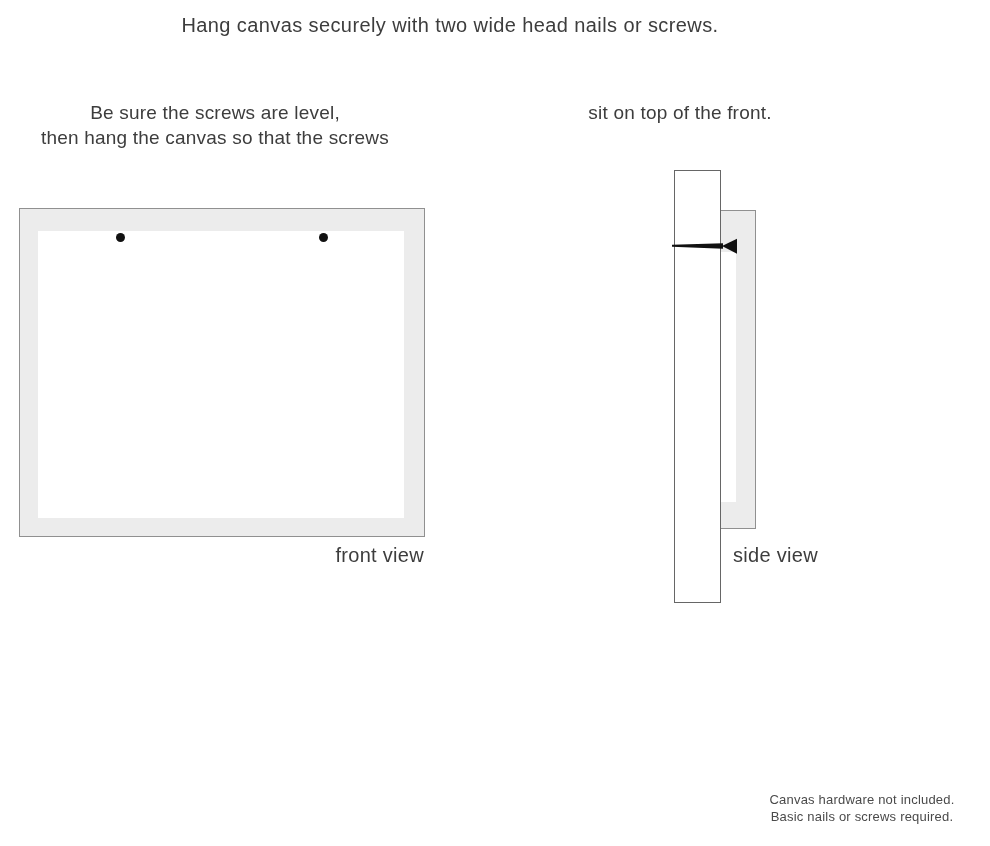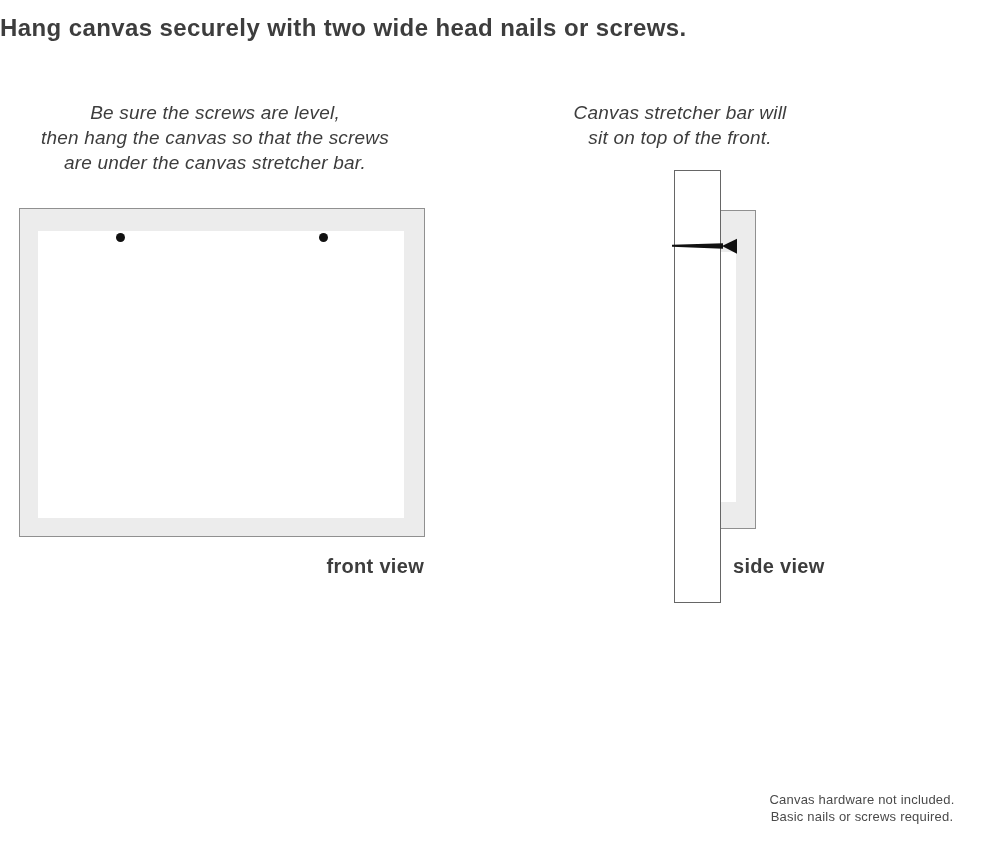--- a/index.html
+++ b/index.html
@@ -11,35 +11,35 @@
     background: var(--background, #ffffff);
     font-family: "Liberation Sans", sans-serif;
     color: var(--text-primary, #3d3d3d);
     overflow: hidden;
   }
   .title {
     position: absolute;
     left: 0;
     top: 14px;
     width: 900px;
-    font-size: 24px;
-    font-weight: 700;
+    text-align: center;
+    font-size: 20px;
+    font-weight: 400;
     letter-spacing: 0.4px;
     color: var(--text-primary, #3d3d3d);
     white-space: nowrap;
   }
   .para {
     position: absolute;
     font-size: 19px;
     font-weight: 300;
     line-height: 25px;
     letter-spacing: 0.2px;
     text-align: center;
     color: var(--text-primary, #3d3d3d);
-    font-style: italic;
   }
   .para-front { left: 20px;  top: 100px; width: 390px; }
   .para-side  { left: 550px; top: 100px; width: 260px; }
   .para .line { white-space: nowrap; }
 
   
   .fv-frame {
     position: absolute;
     left: 19px; top: 208px;
     width: 406px; height: 329px;
@@ -58,25 +58,24 @@
     border-radius: 50%;
     background: var(--nail, #111111);
   }
   .screw-left  { left: 116px; top: 233px; }
   .screw-right { left: 319px; top: 233px; }
 
   .view-label {
     position: absolute;
     top: 544px;
     font-size: 20px;
-    font-weight: 700;
+    font-weight: 400;
     letter-spacing: 0.3px;
     color: var(--text-primary, #3d3d3d);
     white-space: nowrap;
-    margin-top: 11px;
   }
   .fv-label { left: 19px; width: 405px; text-align: right; }
   .sv-label { left: 733px; text-align: center; }
 
   
   .sv-canvas {
     position: absolute;
     left: 719px; top: 210px;
     width: 37px; height: 319px;
     background: var(--canvas-fill, #ececec);
@@ -116,25 +115,23 @@
 </head>
 <body>
 
 <div class="page">
 
   <div class="title">Hang canvas securely with two wide head nails or screws.</div>
 
   <div class="para para-front">
     <div class="line">Be sure the screws are level,</div>
     <div class="line">then hang the canvas so that the screws</div>
-    <div class="line">are under the canvas stretcher bar.</div>
   </div>
 
   <div class="para para-side">
-    <div class="line">Canvas stretcher bar will</div>
     <div class="line">sit on top of the front.</div>
   </div>
 
   <div class="fv-frame"></div>
   <div class="fv-face"></div>
   <div class="screw screw-left"></div>
   <div class="screw screw-right"></div>
   <div class="view-label fv-label">front view</div>
 
   <div class="sv-canvas"></div>

